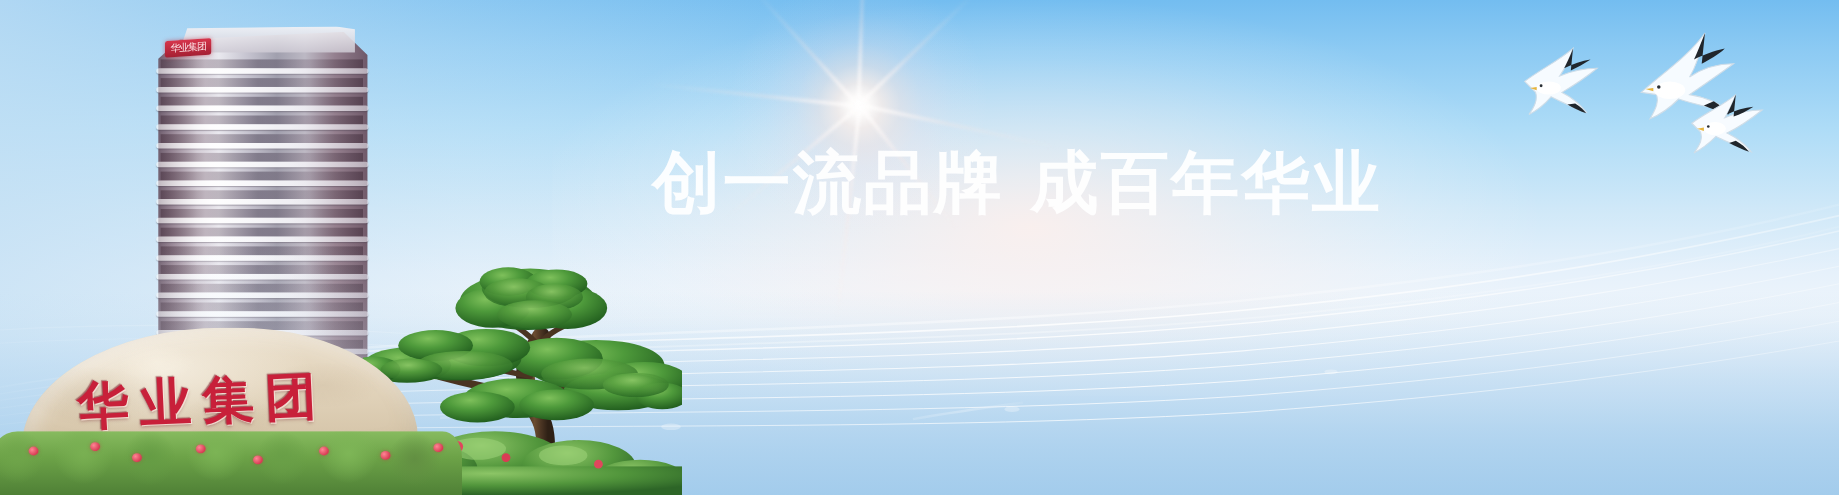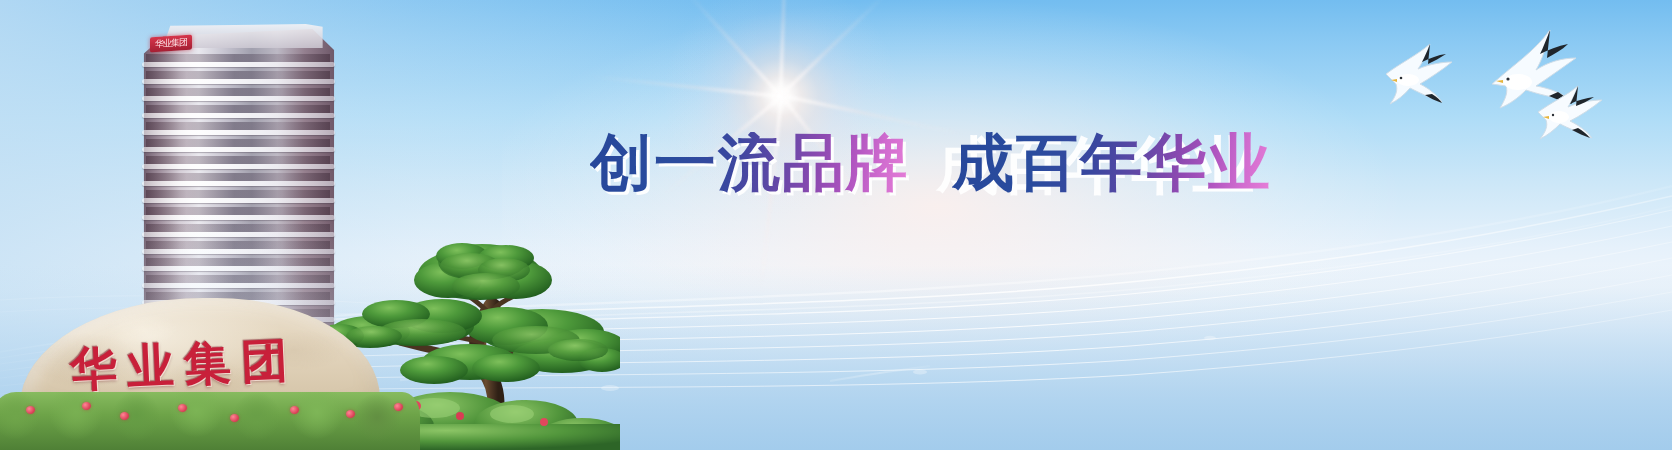--- a/index.html
+++ b/index.html
@@ -483,19 +483,14 @@
       <path d="M166,112 C180,102 194,96 206,86 C202,96 199,102 196,107 C208,102 220,100 230,100 C220,108 208,116 198,121 C206,125 214,130 220,138 C208,133 196,128 188,124 C182,130 176,135 168,139 C174,131 176,126 174,120 Z" fill="#f7fbff" stroke="#cfdde8" stroke-width="1"></path>
       <path d="M206,86 C203,94 200,100 198,104 C206,100 214,98 222,97 C216,101 210,104 204,106" fill="#20262c"></path>
       <path d="M206,128 C211,131 215,134 218,138 C212,136 206,133 200,130" fill="#20262c"></path>
       <ellipse cx="187" cy="117" rx="10" ry="6" fill="#ffffff"></ellipse>
       <circle cx="181" cy="115" r="1.2" fill="#2a2f35"></circle>
       <path d="M177,116 L171,117 L177,119 Z" fill="#e6b43c"></path>
     </g>
   </svg>
 
   <div class="slogan-shadow" aria-hidden="true">创一流品牌  成百年华业</div>
-  <div class="slogan">
-    <span class="slogan-fill">创一流品牌</span>
-    <span class="slogan-gap"></span>
-    <span class="slogan-fill">成百年华业</span>
-  </div>
 
 </div>
 
 </body></html>

